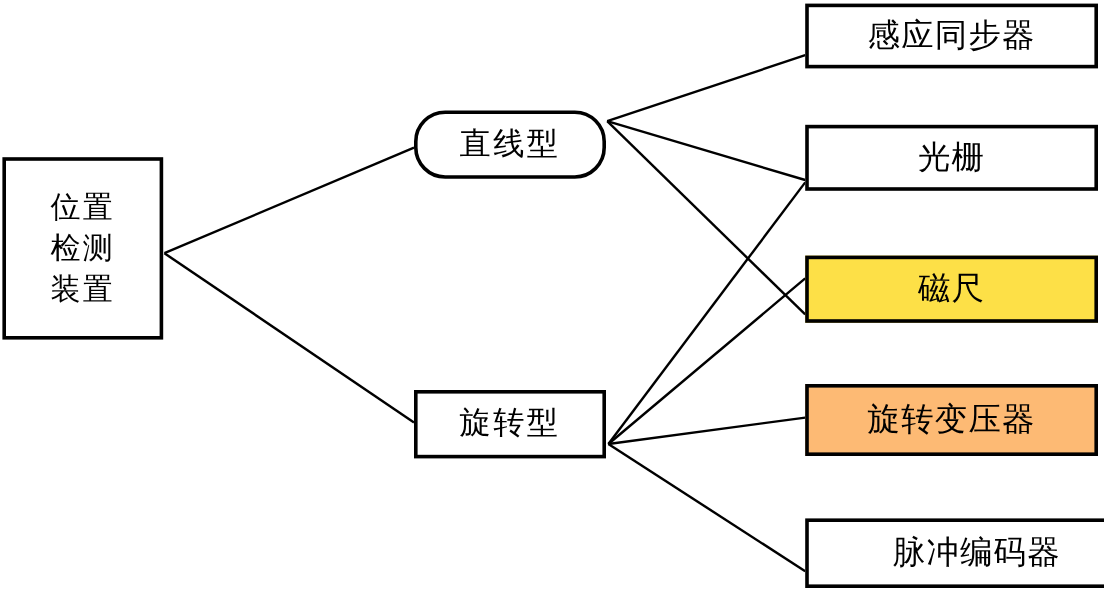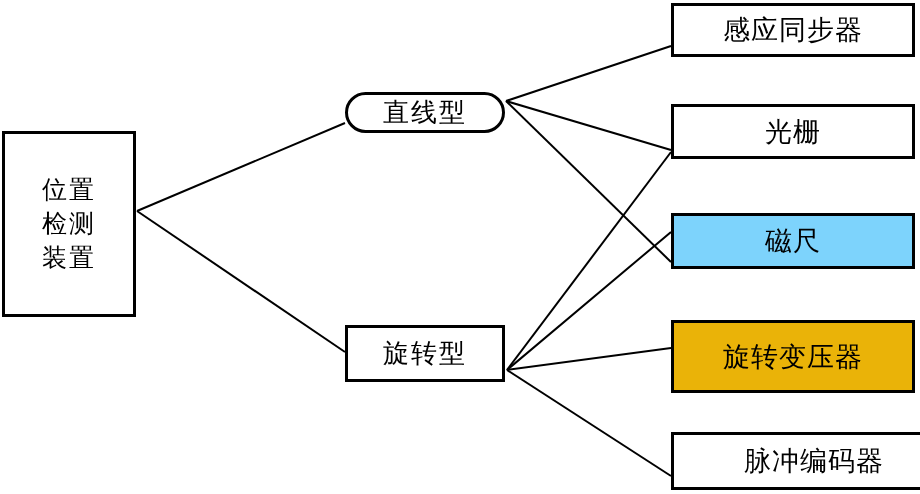--- a/index.html
+++ b/index.html
@@ -64,42 +64,42 @@
       <line x1="137" y1="211" x2="345" y2="352" stroke="#000000" stroke-width="2" shape-rendering="geometricPrecision"></line>
       <line x1="506" y1="101" x2="671" y2="46" stroke="#000000" stroke-width="2" shape-rendering="geometricPrecision"></line>
       <line x1="506" y1="101" x2="671" y2="150" stroke="#000000" stroke-width="2" shape-rendering="geometricPrecision"></line>
       <line x1="506" y1="101" x2="671" y2="262" stroke="#000000" stroke-width="2" shape-rendering="geometricPrecision"></line>
       <line x1="507" y1="370" x2="671" y2="152" stroke="#000000" stroke-width="2" shape-rendering="geometricPrecision"></line>
       <line x1="507" y1="370" x2="671" y2="232" stroke="#000000" stroke-width="2" shape-rendering="geometricPrecision"></line>
       <line x1="507" y1="370" x2="671" y2="348" stroke="#000000" stroke-width="2" shape-rendering="geometricPrecision"></line>
       <line x1="507" y1="370" x2="671" y2="476" stroke="#000000" stroke-width="2" shape-rendering="geometricPrecision"></line>
     </svg>
 
-  <div class="node root-node" style="left: 2px; top: 131px; width: 134px; height: 186px; border-color: rgb(0, 0, 0); background: rgb(255, 255, 255);">
+  <div class="node root-node" style="left: 2px; top: 131px; width: 134px; height: 152px; border-color: rgb(0, 0, 0); background: rgb(255, 255, 255);">
     <span class="node-label">位置
 检测
 装置</span>
   </div>
 
-  <div class="node mid-node" style="left: 345px; top: 92px; width: 160px; height: 41px; border-color: rgb(0, 0, 0); background: rgb(255, 255, 255); border-radius: 26px;">
+  <div class="node mid-node" style="left: 345px; top: 92px; width: 160px; height: 57px; border-color: rgb(0, 0, 0); background: rgb(255, 255, 255); border-radius: 26px;">
     <span class="node-label">直线型</span>
   </div>
   <div class="node mid-node" style="left: 345px; top: 325px; width: 160px; height: 57px; border-color: rgb(0, 0, 0); background: rgb(255, 255, 255);">
     <span class="node-label">旋转型</span>
   </div>
 
   <div class="node leaf-node" style="left: 671px; top: 3px; width: 244px; height: 54px; border-color: rgb(0, 0, 0); background: rgb(255, 255, 255);">
     <span class="node-label">感应同步器</span>
   </div>
   <div class="node leaf-node" style="left: 671px; top: 104px; width: 244px; height: 55px; border-color: rgb(0, 0, 0); background: rgb(255, 255, 255); align-items: center;">
     <span class="node-label">光栅</span>
   </div>
-  <div class="node leaf-node" style="left: 671px; top: 213px; width: 244px; height: 56px; border-color: rgb(0, 0, 0); background: #7dd3fc;">
+  <div class="node leaf-node" style="left: 671px; top: 213px; width: 244px; height: 56px; border-color: rgb(0, 0, 0); background: #fde047;">
     <span class="node-label">磁尺</span>
   </div>
-  <div class="node leaf-node" style="left: 671px; top: 320px; width: 244px; height: 73px; border-color: rgb(0, 0, 0); background: #eab308;">
+  <div class="node leaf-node" style="left: 671px; top: 320px; width: 244px; height: 60px; border-color: rgb(0, 0, 0); background: #fdba74;">
     <span class="node-label">旋转变压器</span>
   </div>
   <div class="node leaf-node" style="left: 671px; top: 432px; width: 286px; height: 58px; border-color: rgb(0, 0, 0); background: rgb(255, 255, 255);">
     <span class="node-label">脉冲编码器</span>
   </div>
 
 </div>
 
 </body></html>

